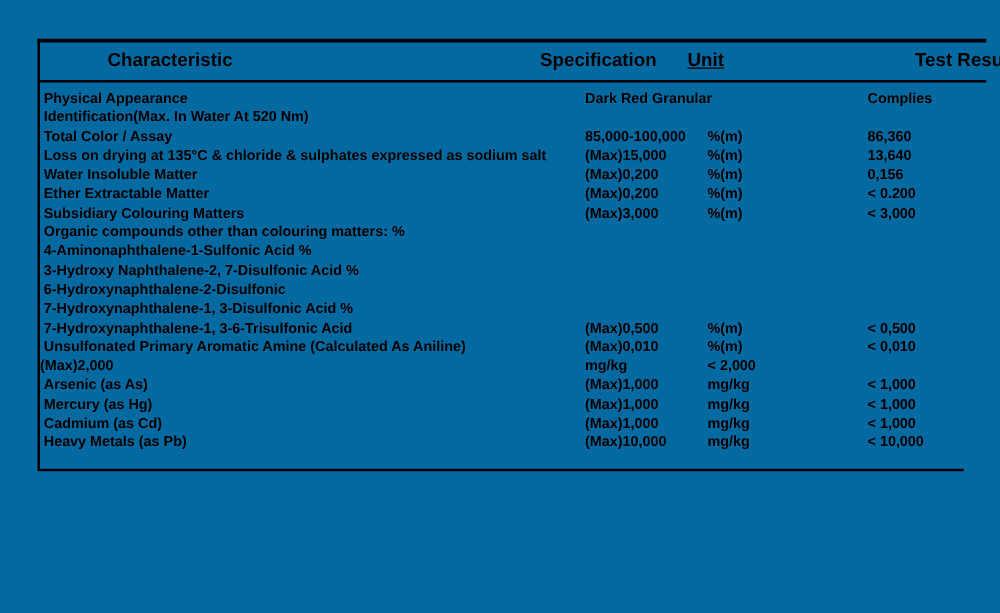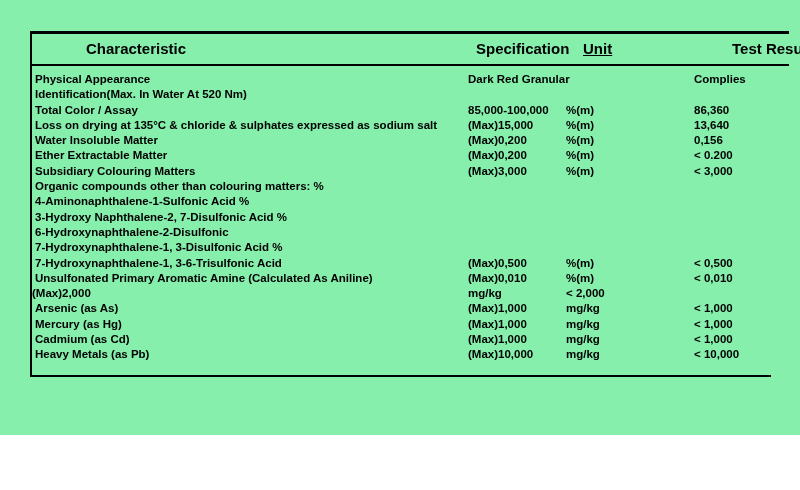--- a/index.html
+++ b/index.html
@@ -3,22 +3,22 @@
 <meta charset="utf-8">
 <style>
   html, body {
     margin: 0;
     padding: 0;
     background: #ffffff;
   }
   .page {
     position: relative;
     width: 800px;
-    height: 435px;
-    background: #86efac;
+    height: 490px;
+    background: #0369a1;
     font-family: "Liberation Sans", "DejaVu Sans", sans-serif;
     color: #000000;
     overflow: hidden;
   }
   .table-wrap {
     position: absolute;
     left: 30px;
     top: 31px;
     width: 757px;
     border-top: 3px solid #000000;
@@ -32,22 +32,22 @@
   .header-label {
     position: absolute;
     top: 0;
     height: 30px;
     line-height: 30px;
     font-size: 15px;
     font-weight: bold;
     white-space: nowrap;
   }
   .hl-characteristic { left: 54px; }
-  .hl-specification  { left: 444px; }
-  .hl-unit           { left: 551px; text-decoration: underline; }
+  .hl-specification  { left: 400px; }
+  .hl-unit           { left: 518px; text-decoration: underline; }
   .hl-testresults    { left: 660px; margin-left: 40px; }
   .table-body {
     width: 739px;
     border-bottom: 2px solid #000000;
     padding: 6px 0 12px 0;
   }
   .row {
     display: grid;
     grid-template-columns: 436px 98px 128px auto;
     height: 15.3px;

